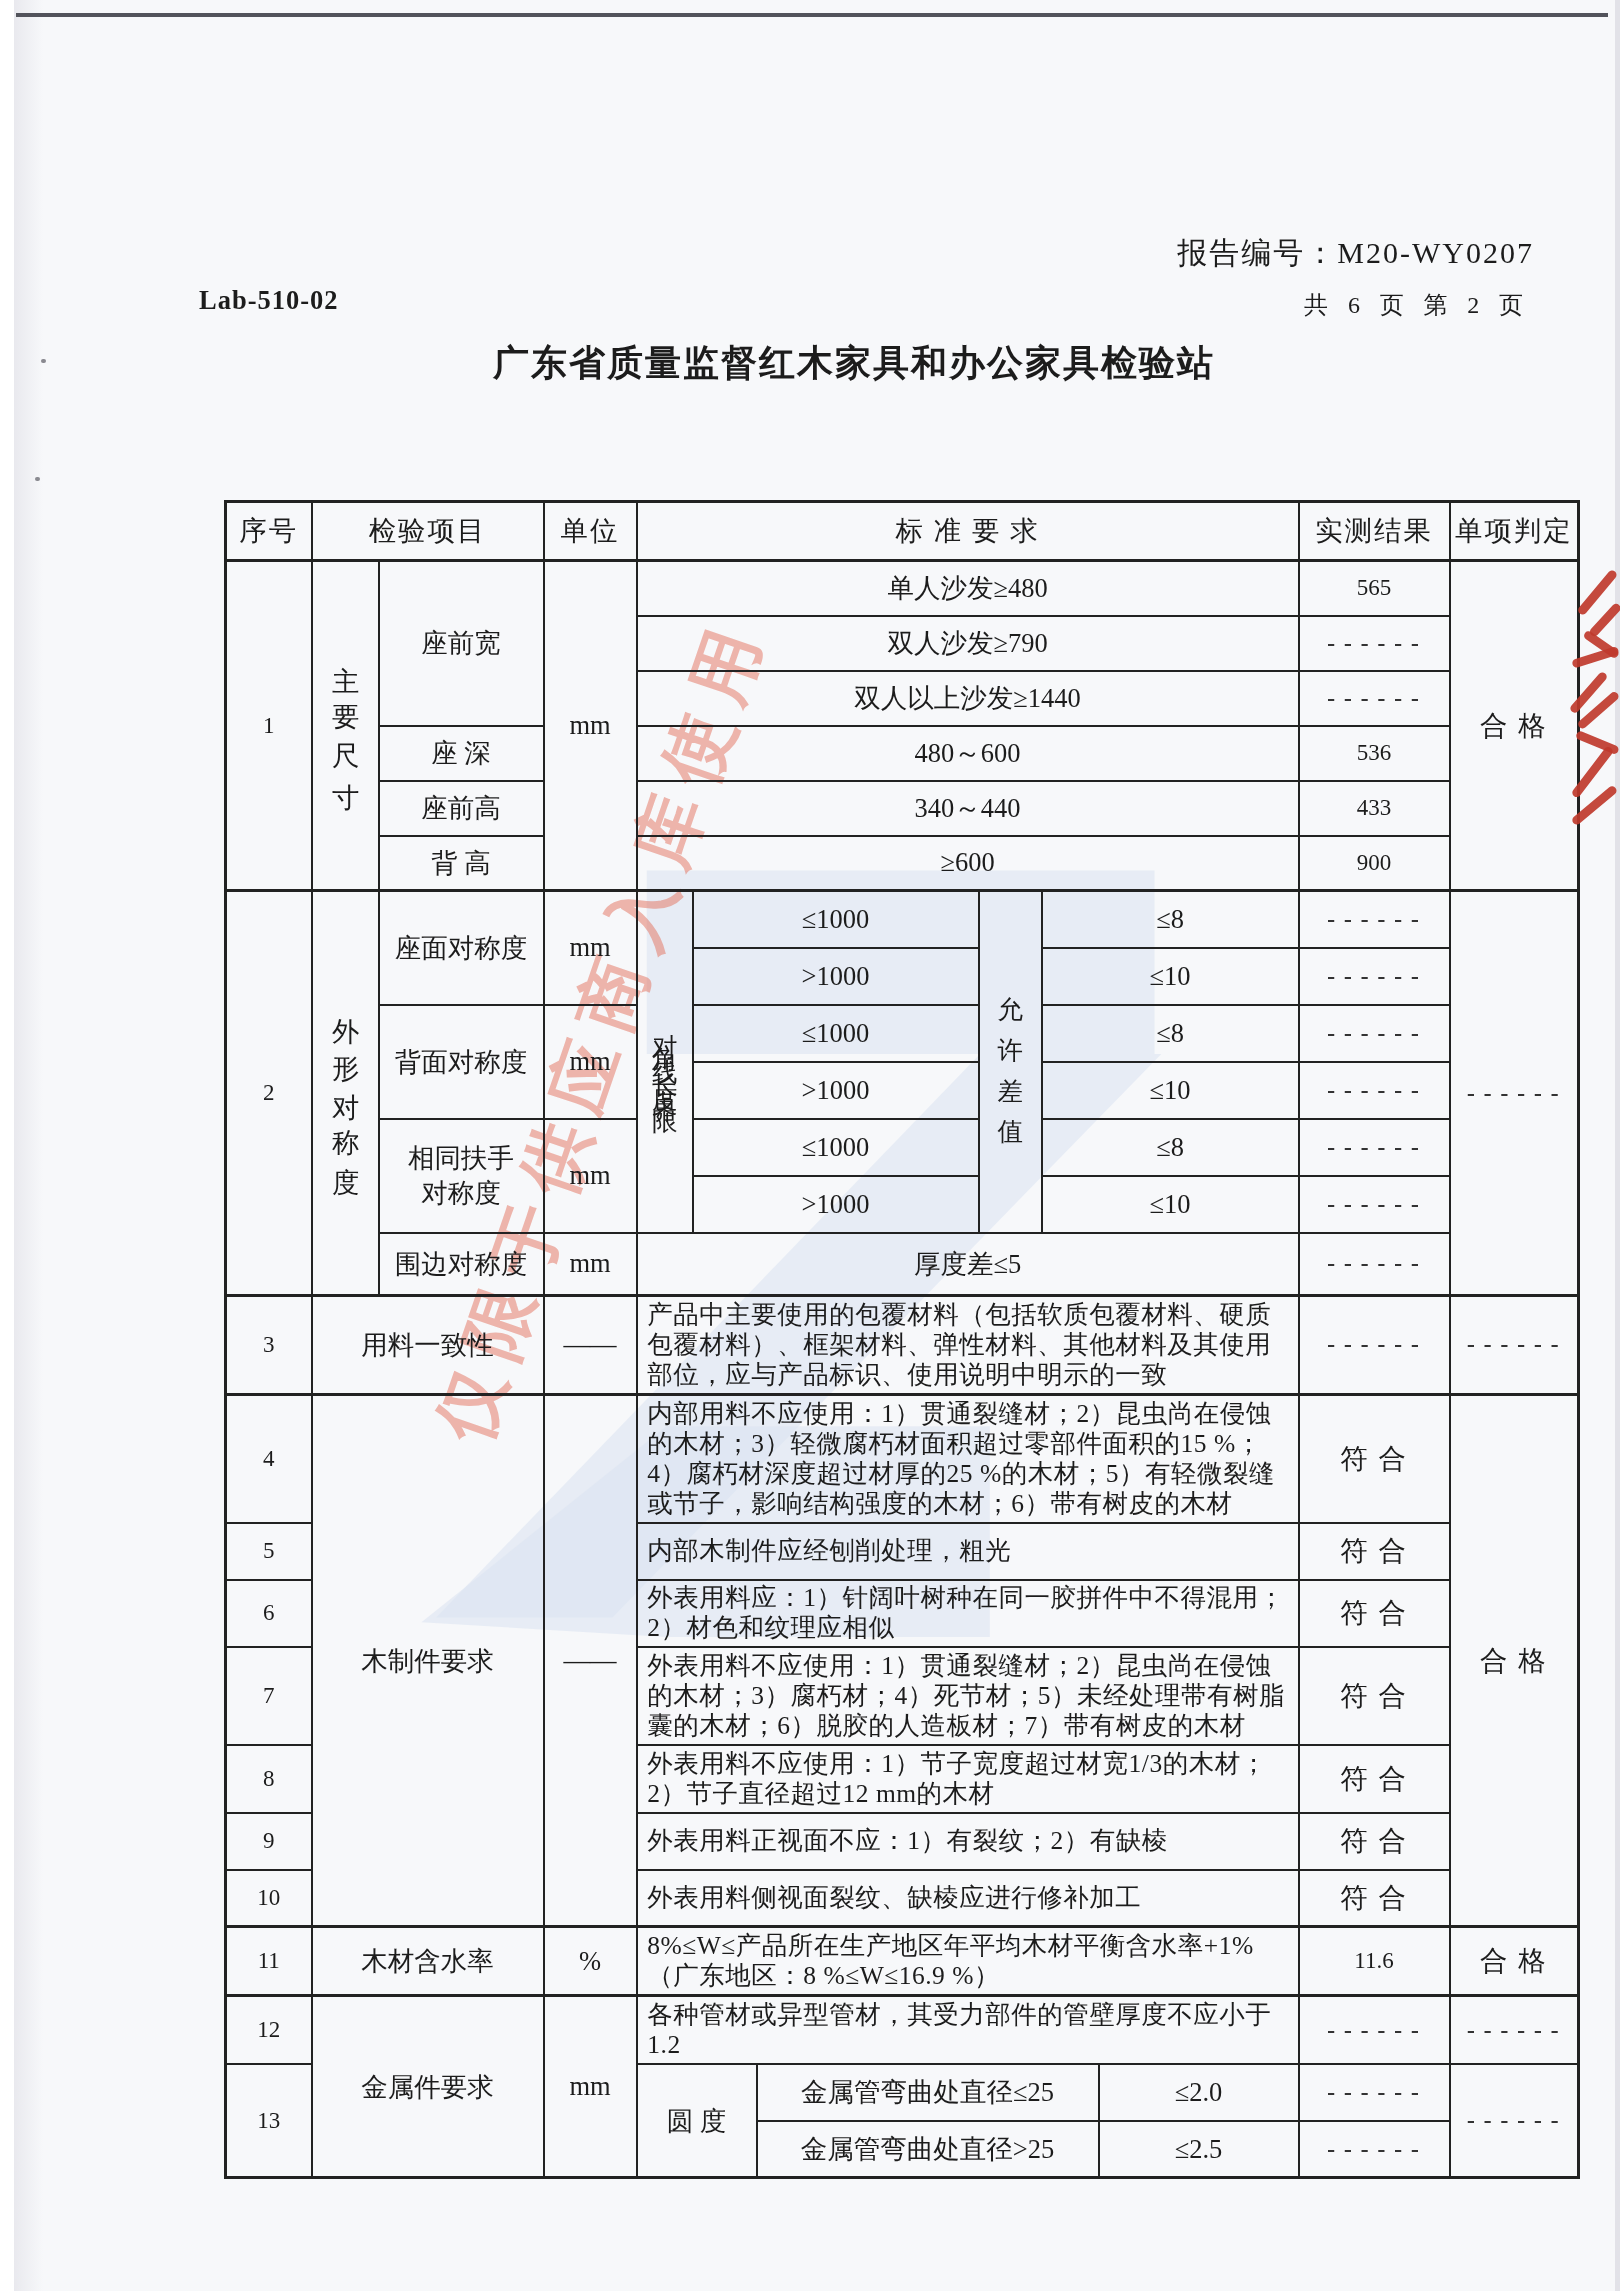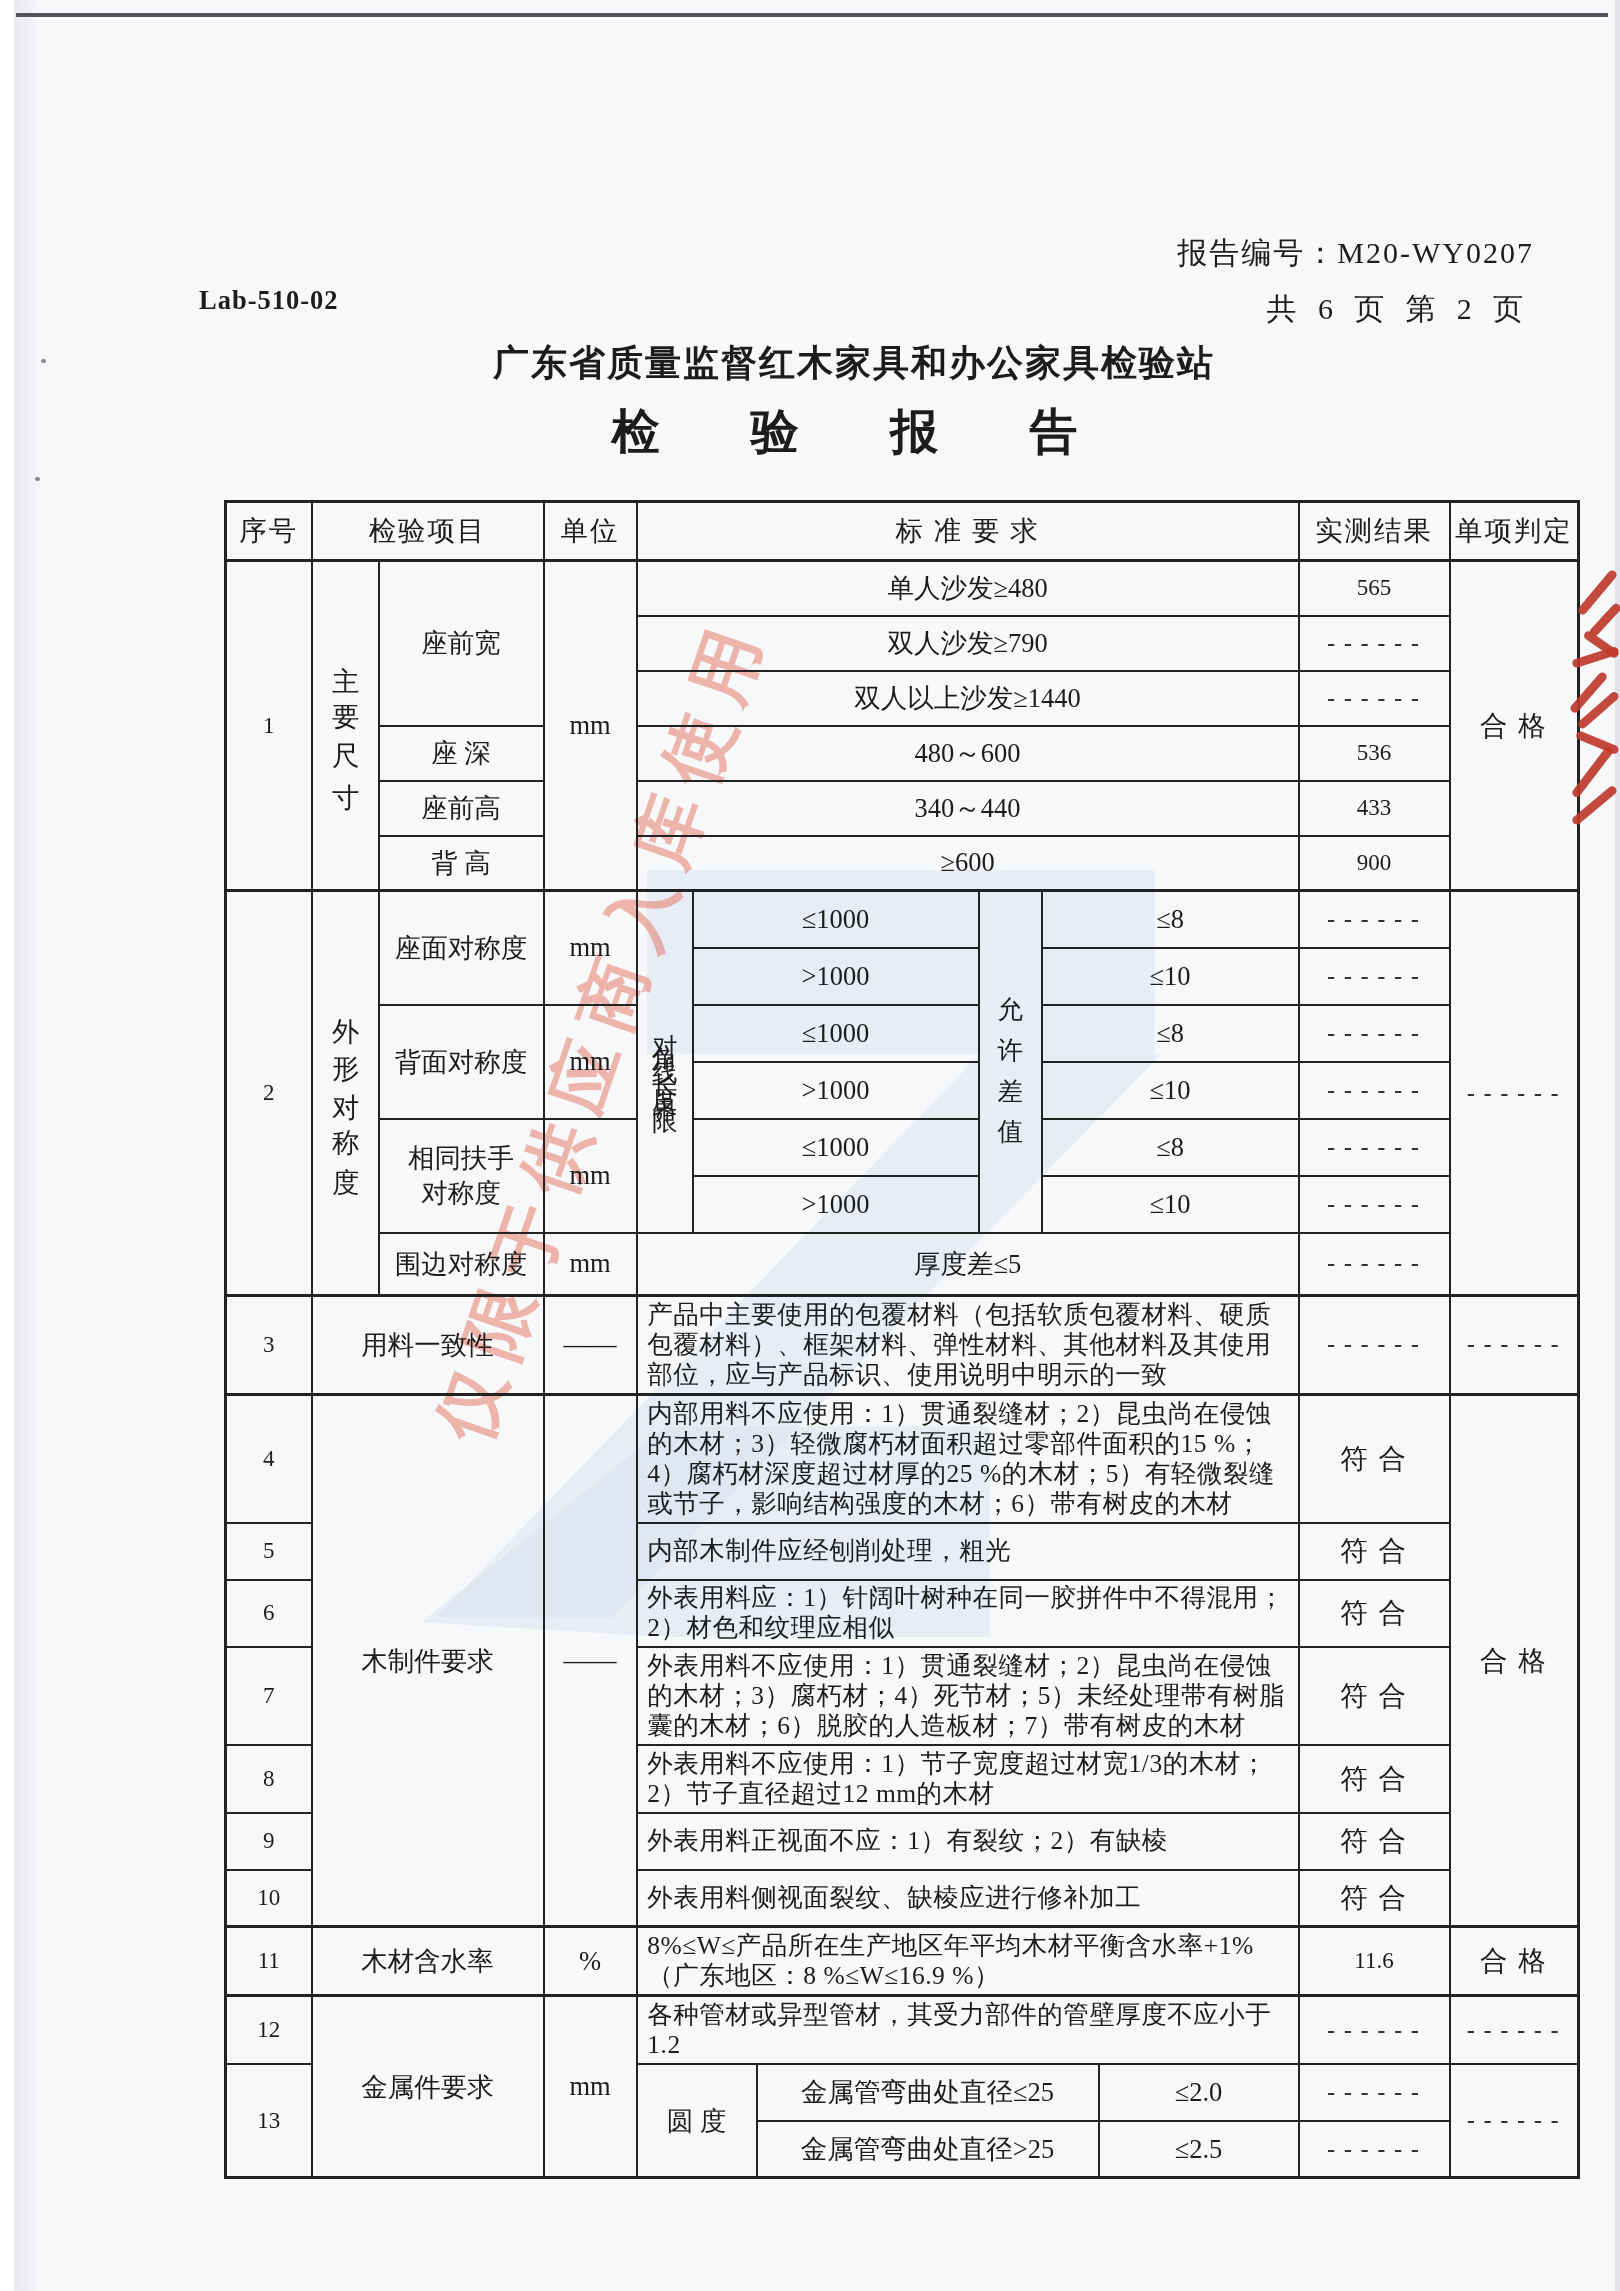--- a/index.html
+++ b/index.html
@@ -12,21 +12,21 @@
   .edge-left{position:absolute;left:0;top:0;width:13.7px;height:100%;background:#ffffff;}
   .edge-shadow{position:absolute;left:13.7px;top:0;width:29px;height:100%;
     background:linear-gradient(to right,#e9e9ee,rgba(233,233,238,0));}
   .scanline-top{position:absolute;left:15.7px;top:12.7px;width:1592px;height:3.9px;background:#52535b;}
   .edge-right{position:absolute;right:0;top:0;width:4.9px;height:100%;background:#e2e2e8;}
   .speck{position:absolute;width:4.9px;height:3.9px;background:#8a8a90;border-radius:2px;}
 
   
   .lab{position:absolute;left:199px;top:245px;font-weight:bold;font-size:26.5px;letter-spacing:1px;margin-top:40px;}
   .rno{position:absolute;right:86px;top:233px;font-size:30px;letter-spacing:2px;}
-  .pgs{position:absolute;right:90px;top:289px;font-size:30px;letter-spacing:6.9px;}
+  .pgs{position:absolute;right:90px;top:289px;font-size:24px;letter-spacing:6.9px;}
   .org{position:absolute;left:88px;right:0;top:339px;text-align:center;
     font-family:"Liberation Sans","DejaVu Sans",sans-serif;font-weight:bold;font-size:36px;letter-spacing:2px;}
   .ttl{position:absolute;left:108px;right:0;top:400px;text-align:center;
     font-family:"Liberation Sans","DejaVu Sans",sans-serif;font-weight:bold;font-size:48px;letter-spacing:39px;}
 
   
   .wm-blue{position:absolute;left:0;top:0;z-index:1;}
   .wm-blue polygon{fill:var(--wm-blue,#dce5f2);opacity:.6;}
   .wm-pink{
     position:absolute;left:416px;top:1423px;z-index:1;white-space:nowrap;
@@ -92,21 +92,20 @@
       <path d="M20,172 l34,14"></path>
       <path d="M48,188 l-32,42"></path>
       <path d="M52,228 l-36,30"></path>
     </svg>
   </div>
 
   <div class="lab">Lab-510-02</div>
   <div class="rno">报告编号：M20-WY0207</div>
   <div class="pgs">共 6 页  第 2 页</div>
   <div class="org">广东省质量监督红木家具和办公家具检验站</div>
-  <div class="ttl">检 验 报 告</div>
 
   <table class="report">
     <colgroup>
       <col style="width:86px">
         <col style="width:67px">
         <col style="width:165px">
         <col style="width:93px">
       <col style="width:56px">
         <col style="width:64px">
         <col style="width:222px">

